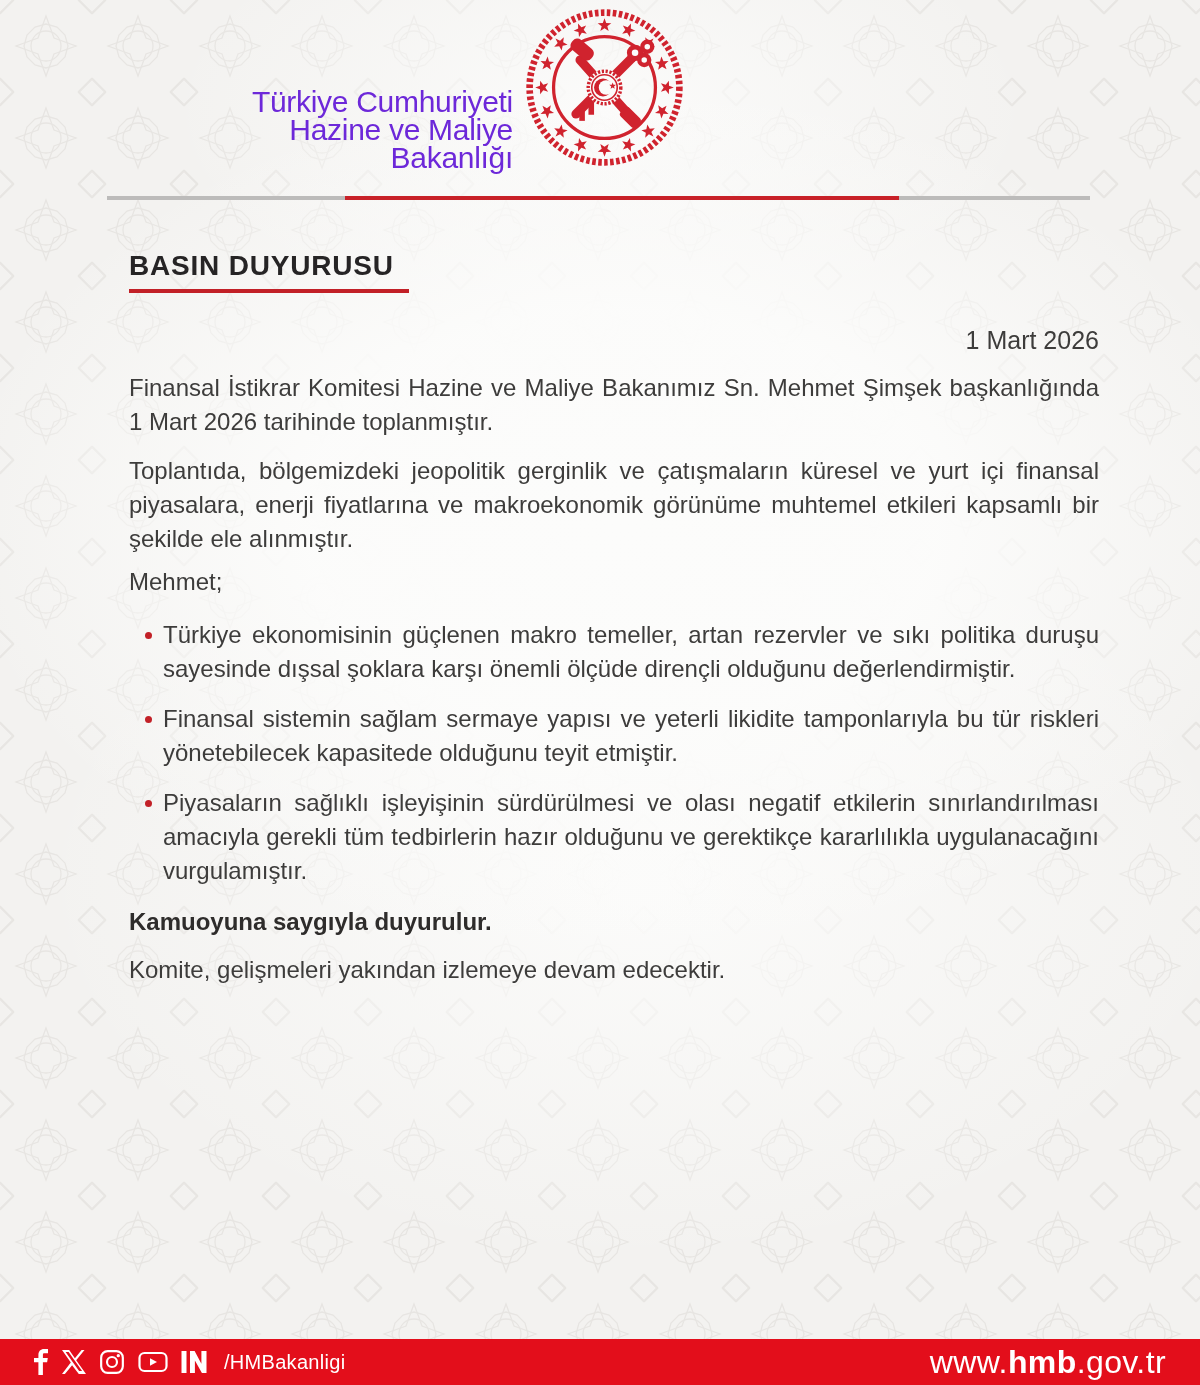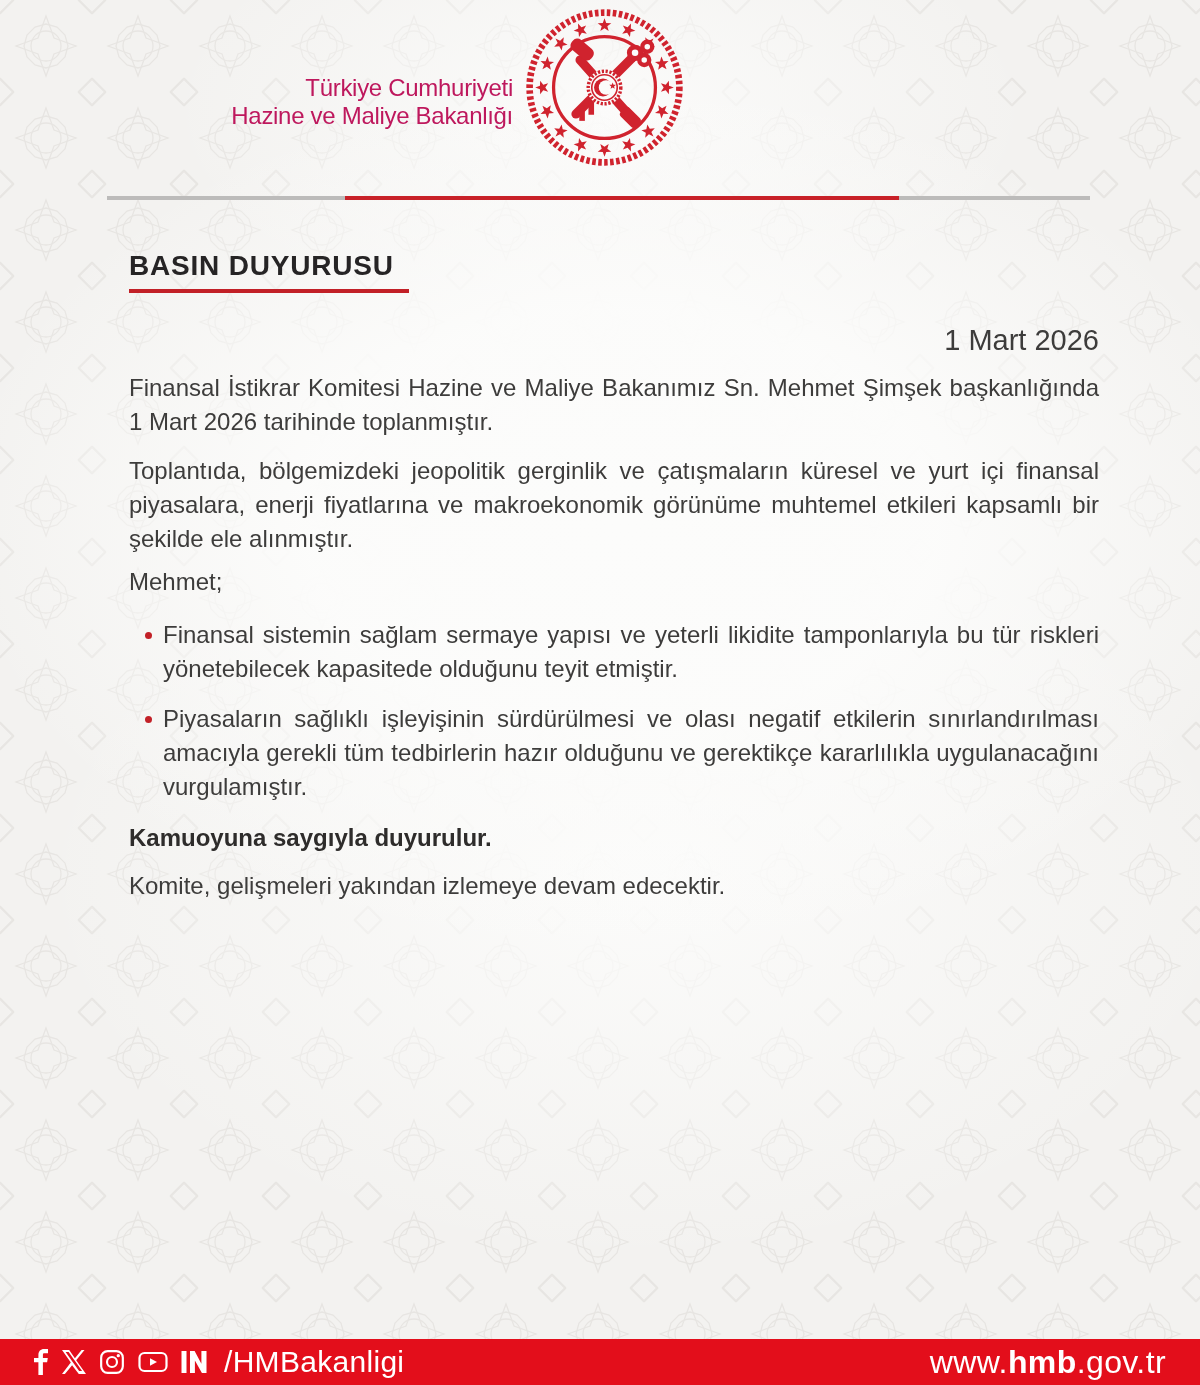--- a/index.html
+++ b/index.html
@@ -16,21 +16,21 @@
   .bg-pattern { position: absolute; inset: 0; width: 1200px; height: 1385px; }
   .bg-glow {
     position: absolute; inset: 0; pointer-events: none;
     background:
       radial-gradient(ellipse 660px 440px at 620px 520px, rgba(252,252,251,1) 0%, rgba(252,252,251,0.96) 48%, rgba(252,252,251,0) 100%),
       radial-gradient(ellipse 600px 380px at 640px 880px, rgba(252,252,251,0.95) 0%, rgba(252,252,251,0) 100%),
       radial-gradient(ellipse 430px 220px at 600px 110px, rgba(252,252,251,0.92) 0%, rgba(252,252,251,0) 100%);
   }
 
   
-  .org { position: absolute; color: #be185d; font-size: 24px; line-height: 28px; letter-spacing: -0.3px; }
+  .org { position: absolute; color: #6d28d9; font-size: 30px; line-height: 28px; letter-spacing: -0.3px; margin-top: 14px; }
   .org-left  { top: 74px; left: 180px; width: 333px; text-align: right; }
   .org-right { top: 74px; left: 696px; width: 340px; text-align: left; }
   .emblem { position: absolute; left: 523px; top: 6px; width: 163px; height: 163px; }
 
   .divider {
     position: absolute; left: 107px; top: 196px; width: 983px; height: 4px;
     background: linear-gradient(to right,
       #bcbbba 0%, #bcbbba 24.2%,
       #c82128 24.2%, #c82128 80.6%,
       #bcbbba 80.6%, #bcbbba 100%);
@@ -39,21 +39,21 @@
   
   .main {
     position: absolute; left: 129px; top: 251px; width: 970px;
     color: #3d3c3b; font-size: 24px; line-height: 34px;
   }
   .doc-title {
     margin: 0; font-size: 28px; line-height: 30px; font-weight: bold;
     letter-spacing: 0.8px; color: #262425;
   }
   .title-underline { width: 280px; height: 4px; background: #c22027; margin-top: 8px; }
-  .doc-date { text-align: right; font-size: 29px; margin-top: 30px; }
+  .doc-date { text-align: right; font-size: 25px; margin-top: 30px; }
   .para { margin: 14px 0 0 0; text-align: justify; }
   .para-2 { margin-top: 15px; }
   .list-intro { margin-top: 9px; text-align: left; }
   .bullet-list { list-style: none; margin: 19px 0 0 0; padding: 0 0 0 16px; }
   .bullet-item { display: flex; margin-top: 16px; }
   .bullet-item:first-child { margin-top: 0; }
   .bullet-dot {
     flex: 0 0 7px; width: 7px; height: 7px; border-radius: 50%;
     background: #c22027; margin-top: 14px; margin-right: 11px;
   }
@@ -63,21 +63,21 @@
 
   
   .footer {
     position: absolute; left: 0; bottom: 0; width: 1200px; height: 46px;
     background: #e30e1b; color: #fff;
     display: flex; align-items: center; justify-content: space-between;
     padding: 0 34px;
   }
   .social { display: flex; align-items: center; gap: 13px; }
   .social svg { display: block; }
-  .social-handle { font-size: 30px; letter-spacing: 0.3px; margin-left: 3px; }
+  .social-handle { font-size: 20px; letter-spacing: 0.3px; margin-left: 3px; }
   .website { font-size: 32px; letter-spacing: 0.4px; }
   .website b { font-weight: bold; }
 </style>
 </head>
 <body>
 
 <div class="page">
 
   <svg class="bg-pattern" xmlns="http://www.w3.org/2000/svg">
     <defs>
@@ -177,20 +177,24 @@
     <div class="doc-date">1 Mart 2026</div>
 
     <p class="para">Finansal İstikrar Komitesi Hazine ve Maliye Bakanımız Sn. Mehmet Şimşek başkanlığında 1 Mart 2026 tarihinde toplanmıştır.</p>
     <p class="para para-2">Toplantıda, bölgemizdeki jeopolitik gerginlik ve çatışmaların küresel ve yurt içi finansal piyasalara, enerji fiyatlarına ve makroekonomik görünüme muhtemel etkileri kapsamlı bir şekilde ele alınmıştır.</p>
 
     <p class="para list-intro">Mehmet;</p>
 
     <ul class="bullet-list">
       <li class="bullet-item">
         <span class="bullet-dot"></span>
+        <span class="bullet-text">Türkiye ekonomisinin güçlenen makro temeller, artan rezervler ve sıkı politika duruşu sayesinde dışsal şoklara karşı önemli ölçüde dirençli olduğunu değerlendirmiştir.</span>
+      </li>
+      <li class="bullet-item">
+        <span class="bullet-dot"></span>
         <span class="bullet-text">Finansal sistemin sağlam sermaye yapısı ve yeterli likidite tamponlarıyla bu tür riskleri yönetebilecek kapasitede olduğunu teyit etmiştir.</span>
       </li>
       <li class="bullet-item">
         <span class="bullet-dot"></span>
         <span class="bullet-text">Piyasaların sağlıklı işleyişinin sürdürülmesi ve olası negatif etkilerin sınırlandırılması amacıyla gerekli tüm tedbirlerin hazır olduğunu ve gerektikçe kararlılıkla uygulanacağını vurgulamıştır.</span>
       </li>
     </ul>
 
     <p class="para signoff">Kamuoyuna saygıyla duyurulur.</p>
     <p class="para closing">Komite, gelişmeleri yakından izlemeye devam edecektir.</p>

